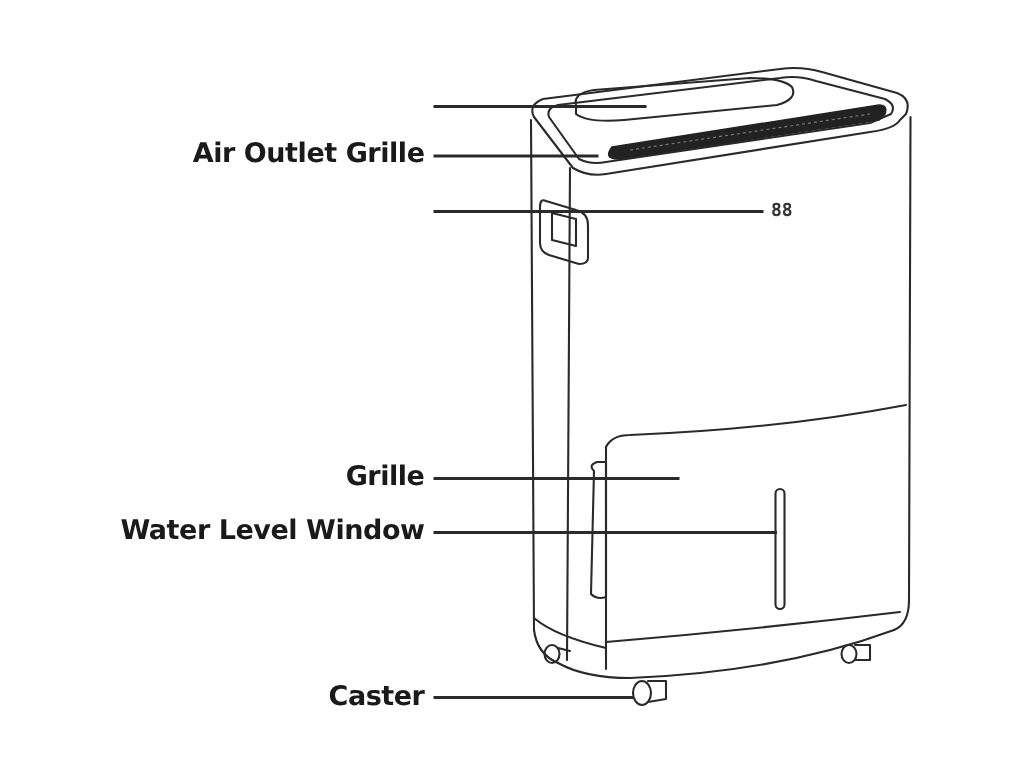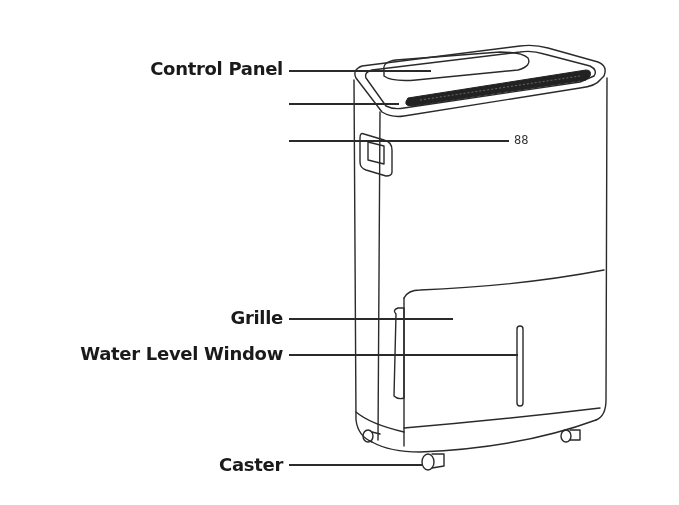--- a/index.html
+++ b/index.html
@@ -37,21 +37,21 @@
       position: absolute;
       height: 2px;
       background: #2a2a2a;
     }
     .display-digits {
       position: absolute;
       left: 514px;
       top: 133px;
       font-family: "DejaVu Sans Mono", monospace;
       font-size: 12px;
-      font-weight: normal;
+      font-weight: bold;
       color: #333333;
       letter-spacing: 0px;
     }
   </style>
 </head>
 <body>
 
 <div class="canvas">
 
   <svg class="drawing" viewBox="0 0 679 505">
@@ -99,23 +99,23 @@
         <path d="M570,430 L580,430 L580,440 L570,440"></path>
       </g>
     </g>
 
     <path d="M408,98 L586,70 Q592,70 590,76 L586,80 L412,106 Q402,106 408,98 Z" fill="#222222" stroke="#222222" stroke-width="1"></path>
     <path d="M420,100 L580,76" stroke="#777777" stroke-width="0.8" stroke-dasharray="2,2" fill="none"></path>
   </svg>
 
   <span class="display-digits">88</span>
 
-  <div class="label" style="right:396px; top:59px;">Control Panel</div>
   <div class="leader" style="left:289px; top:70px; width:142px;"></div>
 
+  <div class="label" style="right:396px; top:93px;">Air Outlet Grille</div>
   <div class="leader" style="left:289px; top:103px; width:110px;"></div>
 
   <div class="leader" style="left:289px; top:140px; width:220px;"></div>
 
   <div class="label" style="right:396px; top:308px;">Grille</div>
   <div class="leader" style="left:289px; top:318px; width:164px;"></div>
 
   <div class="label" style="right:396px; top:344px;">Water Level Window</div>
   <div class="leader" style="left:289px; top:354px; width:229px;"></div>
 

